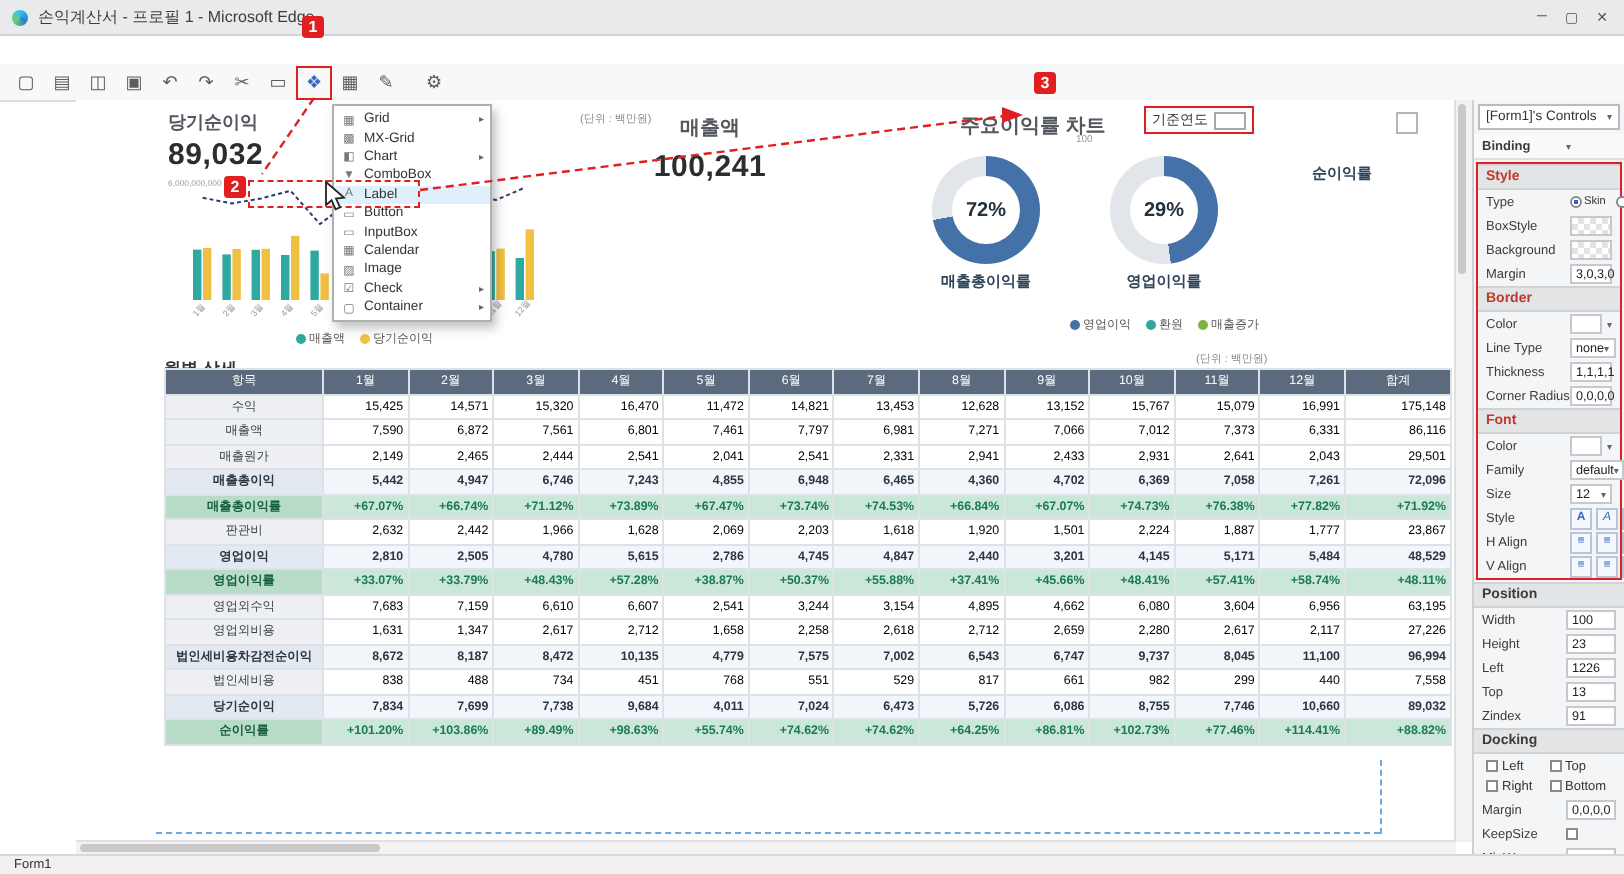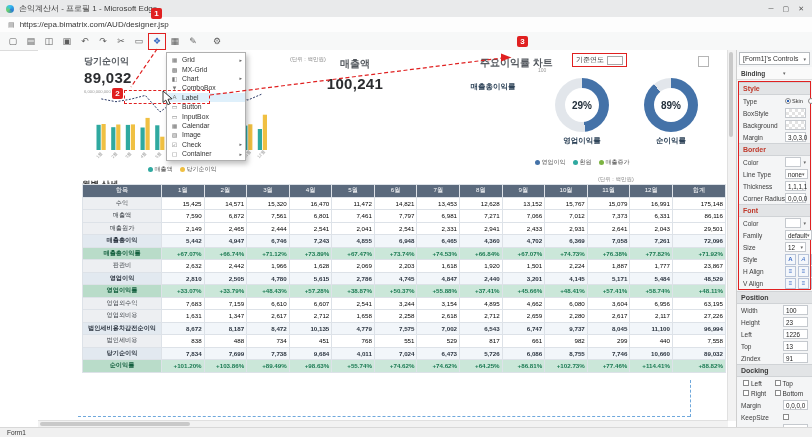--- a/index.html
+++ b/index.html
@@ -131,24 +131,20 @@
   <div class="titlebar">
     <span class="edge-icon"></span>
     <span class="title-text">손익계산서 - 프로필 1 - Microsoft Edge</span>
     <span class="win-controls">
       <span>─</span>
       <span>▢</span>
       <span>✕</span>
     </span>
   </div>
 
-  <div class="urlbar">
-    <span class="page-icon">▤</span>
-    <span>https://epa.bimatrix.com/AUD/designer.jsp</span>
-  </div>
 
   <div class="toolbar">
     <div class="tb-icons">
         <div class="tb-icon">▢</div>
         <div class="tb-icon">▤</div>
         <div class="tb-icon">◫</div>
         <div class="tb-icon">▣</div>
         <div class="tb-icon">↶</div>
         <div class="tb-icon">↷</div>
         <div class="tb-icon">✂</div>
@@ -229,32 +225,32 @@
 
       <div class="panel profit">
         <div class="p-title">주요이익률 차트</div>
         <div class="keyyear">
           <span>기준연도</span>
           <span class="mini-input"></span>
         </div>
         <div class="panel-opt-box"></div>
         <div class="donut-row">
             <div class="donut-block">
+              <div class="donut" style="background: conic-gradient(rgb(68, 114, 168) 0deg, rgb(68, 114, 168) 72%, rgb(226, 230, 235) 72%, rgb(226, 230, 235) 100%);">
+                <div class="donut-hole">72%</div>
+              </div>
               <div class="donut-label">매출총이익률</div>
             </div>
             <div class="donut-block">
               <div class="donut" style="background: conic-gradient(rgb(68, 114, 168) 0deg, rgb(68, 114, 168) 48%, rgb(226, 230, 235) 48%, rgb(226, 230, 235) 100%);">
                 <div class="donut-hole">29%</div>
               </div>
               <div class="donut-label">영업이익률</div>
             </div>
             <div class="donut-block">
-              <div class="donut" style="background: conic-gradient(rgb(68, 114, 168) 0deg, rgb(68, 114, 168) 89%, rgb(226, 230, 235) 89%, rgb(226, 230, 235) 100%);">
-                <div class="donut-hole">89%</div>
-              </div>
               <div class="donut-label">순이익률</div>
             </div>
           </div>
         <div class="legend">
             <span class="legend-item">
               <span class="dot" style="background: rgb(68, 114, 168);"></span>
               <span>영업이익</span>
             </span>
             <span class="legend-item">
               <span class="dot" style="background: rgb(47, 169, 160);"></span>

